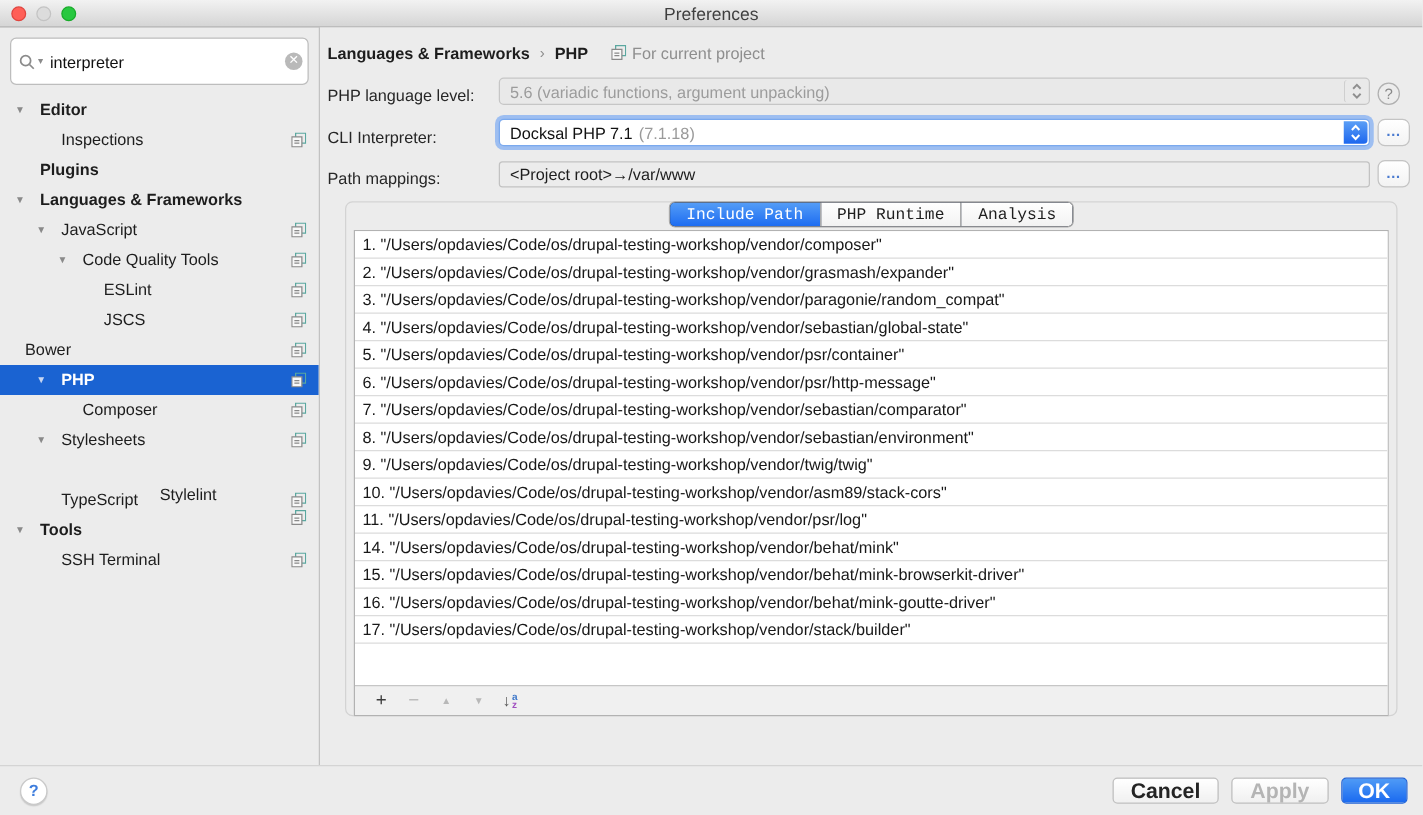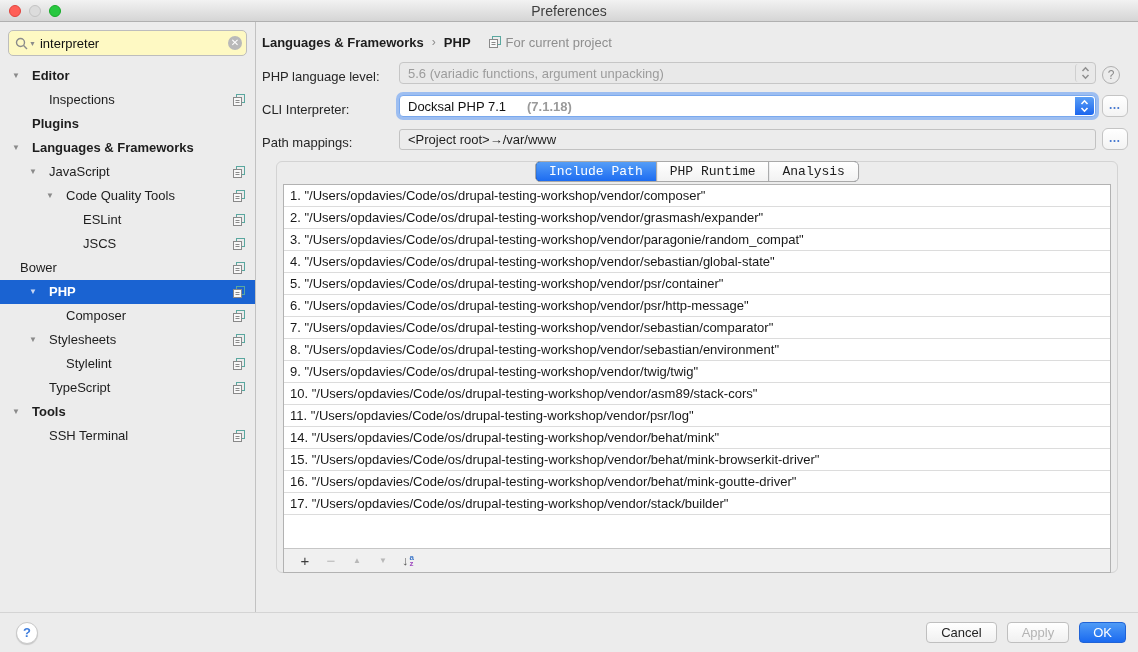--- a/index.html
+++ b/index.html
@@ -19,21 +19,21 @@
   .traffic { position:absolute; left:9px; top:5px; display:flex; gap:8px; }
   .tl { width:12px; height:12px; border-radius:50%; }
   .tl.close { background:#ff5f57; border:1px solid #e0443e; }
   .tl.minimize { background:#dcdcdc; border:1px solid #c3c3c3; }
   .tl.zoom { background:#28c840; border:1px solid #17ab29; }
   .win-title { font-size:14px; color:#3f3f3f; }
   
   .middle { flex:1 1 auto; display:flex; min-height:0; }
   
   .sidebar { width:256px; flex:0 0 256px; background:#ececec; border-right:1px solid #c2c2c2; overflow:hidden; }
-  .search-wrap { margin:8px; height:26px; background:#fef9c3; border:1px solid #bdbdbd; border-radius:5px;
+  .search-wrap { margin:8px; height:38px; background:#ffffff; border:1px solid #bdbdbd; border-radius:5px;
     display:flex; align-items:center; padding:0 4px 0 6px; }
   .search-glyph { display:flex; align-items:center; margin-right:4px; }
   .search-glyph .dd { font-size:7px; color:#8b8b8b; margin-left:1px; }
   .search-input { flex:1; border:none; outline:none; font:13px "Liberation Sans","DejaVu Sans",sans-serif; color:#111; background:transparent; }
   .clear-btn { width:14px; height:14px; border-radius:50%; background:#b9b9b9; color:#fff; font-size:10px;
     line-height:14px; text-align:center; cursor:default; }
   .tree { margin-top:6px; }
   .tree-row { height:24px; line-height:24px; display:flex; align-items:center; white-space:nowrap; }
   .tree-arrow { width:20px; flex:0 0 20px; font-size:8px; color:#8a8a8a; text-align:left; }
   .tree-label { color:#1d1d1d; }
@@ -55,21 +55,21 @@
   .form-label { width:137px; flex:0 0 137px; color:#262626; }
   .field-zone { flex:1; display:flex; align-items:center; min-width:0; }
   .trailing { width:34px; flex:0 0 34px; display:flex; justify-content:flex-start; padding-left:6px; }
   .mac-select { flex:1; height:22px; border-radius:4px; display:flex; align-items:center; position:relative; padding:0 26px 0 8px; }
   .mac-select.disabled { background:#e9e9e9; border:1px solid #c6c6c6; color:#9c9c9c; }
   .mac-select.focused { background:#ffffff; border:1px solid #7aa9ee; box-shadow:0 0 0 3px rgba(92,153,246,.55); color:#111; }
   .stepper { position:absolute; right:1px; top:1px; bottom:1px; width:19px; display:flex; flex-direction:column;
     align-items:center; justify-content:center; border-radius:3px; }
   .mac-select.disabled .stepper { border-left:1px solid #cfcfcf; }
   .mac-select.focused .stepper { background:linear-gradient(#5b9ff6,#1c66ee); border-radius:0 3px 3px 0; }
-  .ver { color:#9a9a9a; margin-left:21px;font-weight:bold; }
+  .ver { color:#9a9a9a; margin-left:5px; }
   .text-field { flex:1; height:21px; background:#ececec; border:1px solid #c2c2c2; border-radius:3px;
     display:flex; align-items:center; padding:0 8px; color:#1d1d1d; }
   .browse-btn { width:26px; height:22px; border:1px solid #c4c4c4; border-radius:6px;
     background:linear-gradient(#ffffff,#f3f3f3); color:#4a7bd0; font-weight:bold; letter-spacing:1px;
     font-size:12px; line-height:18px; text-align:center; }
   .help-circle { width:18px; height:18px; border-radius:50%; border:1px solid #b0b0b0; color:#8a8a8a;
     font-size:12px; line-height:16px; text-align:center; background:transparent; }
   
   .content-body { position:relative; margin:8px 12px 0 14px; }
   .tabs { position:absolute; top:0; left:50%; transform:translateX(-50%); display:flex; z-index:2;
@@ -91,21 +91,21 @@
   .sort-letters .a { font-style:normal; font-size:8px; color:#3d77c9; font-weight:bold; }
   .sort-letters .z { font-style:normal; font-size:8px; color:#a04fc0; font-weight:bold; }
   
   .footer { flex:0 0 40px; border-top:1px solid #d4d4d4; background:#ececec;
     display:flex; align-items:center; padding:0 12px; }
   .help-btn { width:22px; height:22px; border-radius:50%; background:#ffffff; border:1px solid #c9c9c9;
     box-shadow:0 1px 1px rgba(0,0,0,.15); color:#3e7ddd; font-weight:bold; font-size:13px;
     line-height:20px; text-align:center; margin-left:4px; }
   .footer-spacer { flex:1; }
   .btn { height:21px; border-radius:4px; border:1px solid #bfbfbf; background:linear-gradient(#ffffff,#f0f0f0);
-    color:#242424; font-size:13px; line-height:19px; padding:0 14px; margin-left:10px; }
+    color:#242424; font-size:17px; line-height:19px; padding:0 14px; margin-left:10px;font-weight:bold; }
   .btn.disabled { color:#b4b4b4; }
   .btn.primary { background:linear-gradient(#4f9bf6,#1a6af0); border-color:#2063d6; color:#ffffff; padding:0 13px; }
 </style>
 </head>
 <body>
 
 <div class="titlebar">
   <div class="traffic">
     <div class="tl close"></div>
     <div class="tl minimize"></div>
@@ -242,21 +242,21 @@
           <span class="tree-label">Stylesheets</span>
           <span class="row-icon">
             <svg width="12" height="12" viewBox="0 0 12 12">
               <rect x="3.5" y="0.5" width="8" height="8" fill="none" stroke="#5aa79f"></rect>
               <rect x="0.5" y="3.5" width="8" height="8" fill="#f8f8f8" stroke="#898989"></rect>
               <line x1="2.5" y1="6.5" x2="6.5" y2="6.5" stroke="#898989"></line>
               <line x1="2.5" y1="8.5" x2="6.5" y2="8.5" stroke="#898989"></line>
             </svg>
           </span>
         </div>
-        <div class="tree-row" style="padding-left: 46px;">
+        <div class="tree-row" style="padding-left: 46px; flex-direction: column;">
           <span class="tree-arrow"></span>
           <span class="tree-label">Stylelint</span>
           <span class="row-icon">
             <svg width="12" height="12" viewBox="0 0 12 12">
               <rect x="3.5" y="0.5" width="8" height="8" fill="none" stroke="#5aa79f"></rect>
               <rect x="0.5" y="3.5" width="8" height="8" fill="#f8f8f8" stroke="#898989"></rect>
               <line x1="2.5" y1="6.5" x2="6.5" y2="6.5" stroke="#898989"></line>
               <line x1="2.5" y1="8.5" x2="6.5" y2="8.5" stroke="#898989"></line>
             </svg>
           </span>

